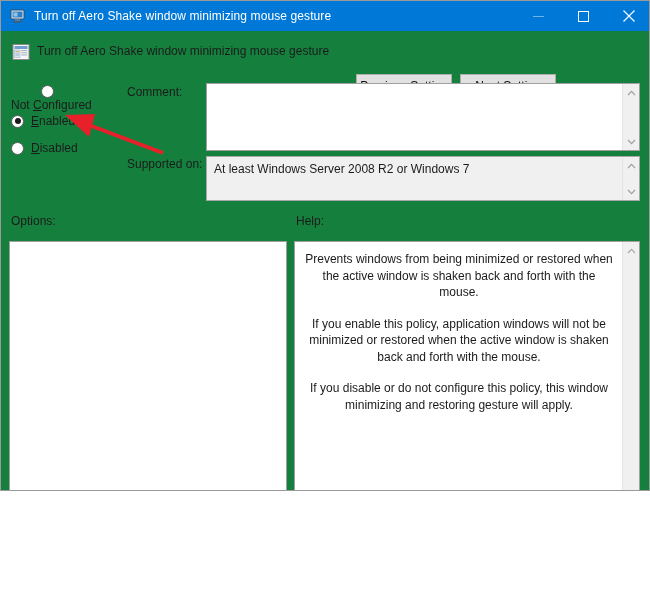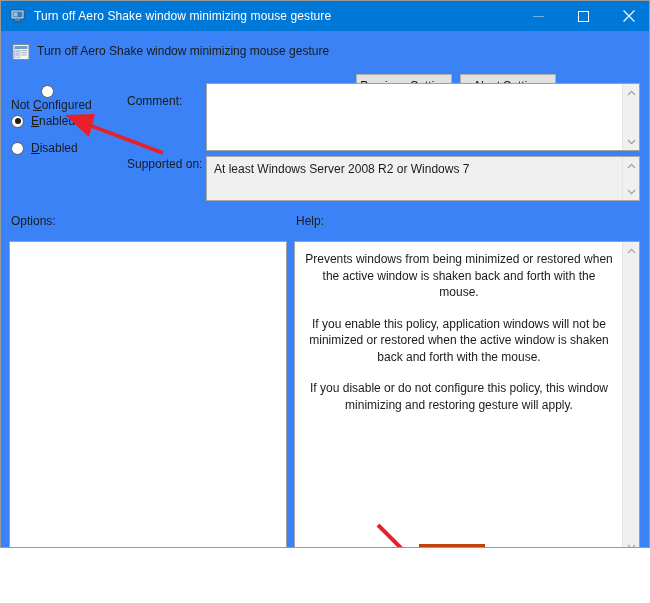--- a/index.html
+++ b/index.html
@@ -6,23 +6,23 @@
     margin: 0;
     padding: 0;
     background: #ffffff;
   }
   body {
     font-family: "Liberation Sans", sans-serif;
   }
   #dialog {
     position: relative;
     width: 650px;
-    height: 548px;
-    box-sizing: border-box;
-    background: #3b82f6;
+    height: 491px;
+    box-sizing: border-box;
+    background: #15803d;
     border: 1px solid #9a9a9a;
     overflow: hidden;
   }
 
   
   .titlebar {
     position: absolute;
     left: 0; top: 0;
     width: 650px;
     height: 30px;
@@ -135,21 +135,21 @@
     background: #1b1b1b;
   }
 
   
   .fieldlabel {
     position: absolute;
     font-size: 12px;
     color: #1b1b1b;
     white-space: nowrap;
   }
-  .lbl-comment { left: 126px; top: 84px; margin-top: 9px; }
+  .lbl-comment { left: 126px; top: 84px; }
   .lbl-supported { left: 126px; top: 156px; }
   .lbl-options { left: 10px; top: 213px; text-align: right; }
   .lbl-help { left: 295px; top: 213px; }
 
   
   .textbox {
     position: absolute;
     background: #ffffff;
     border: 1px solid #a0a0a0;
     box-sizing: border-box;

